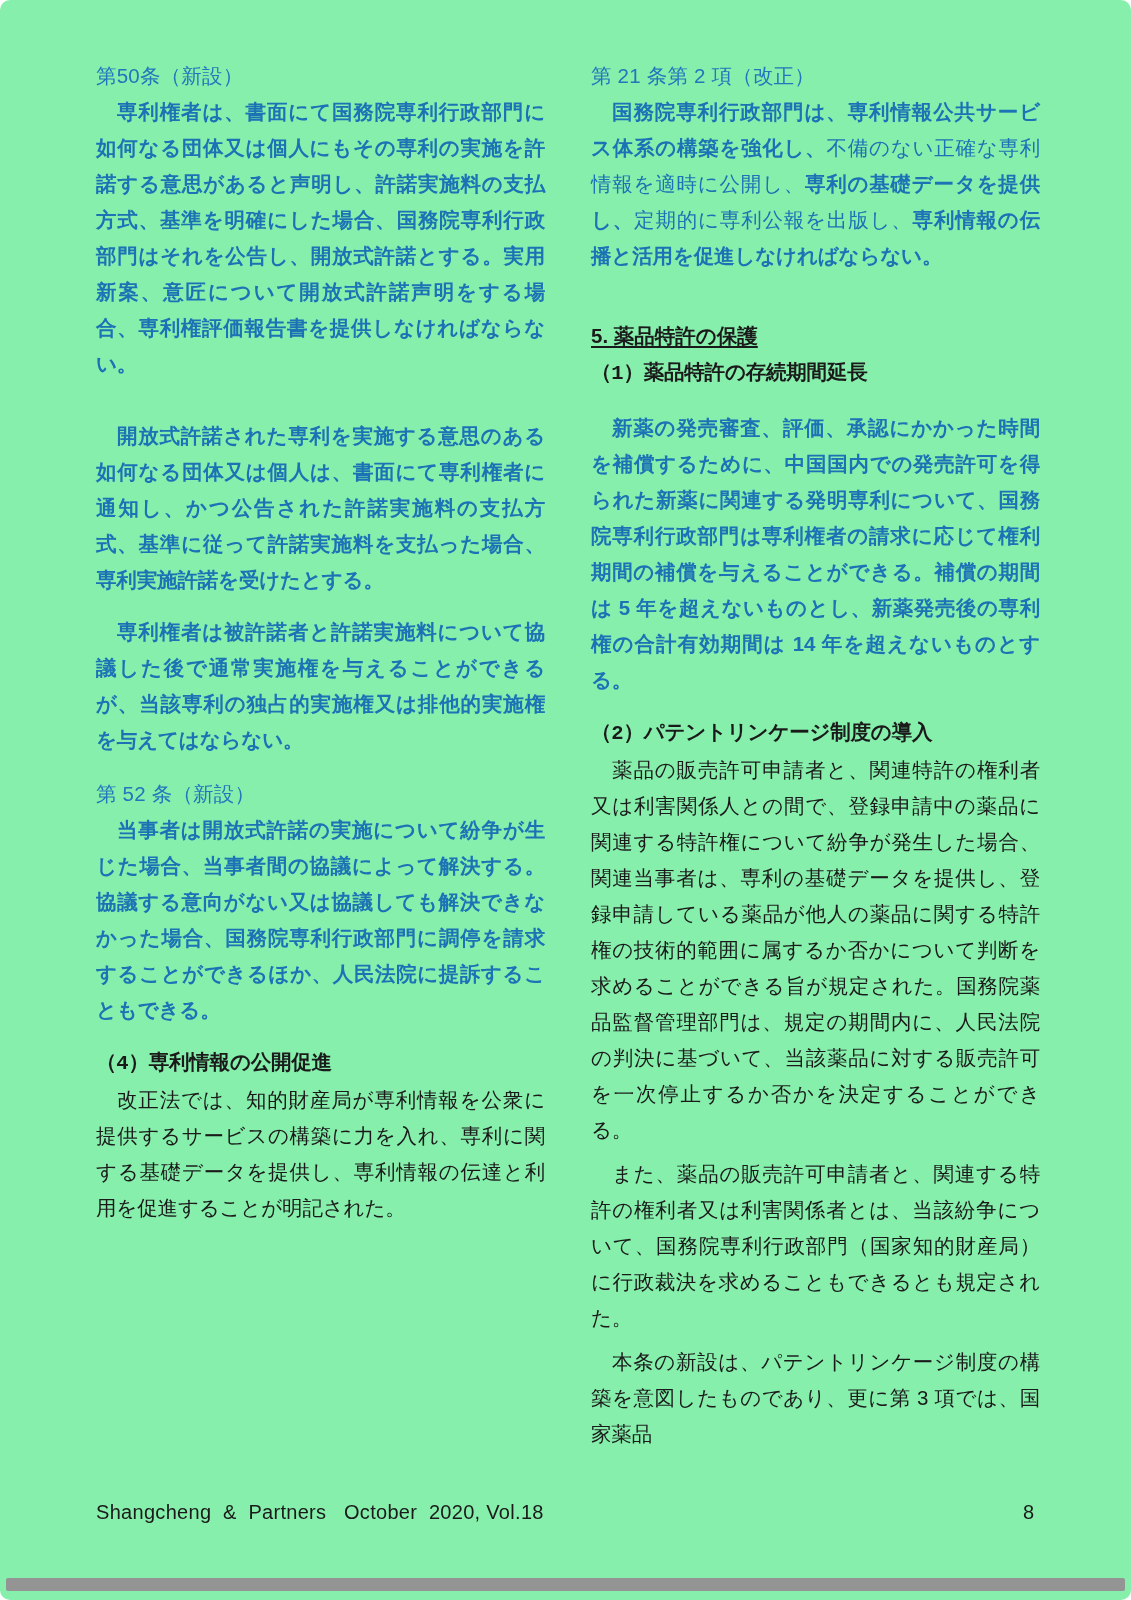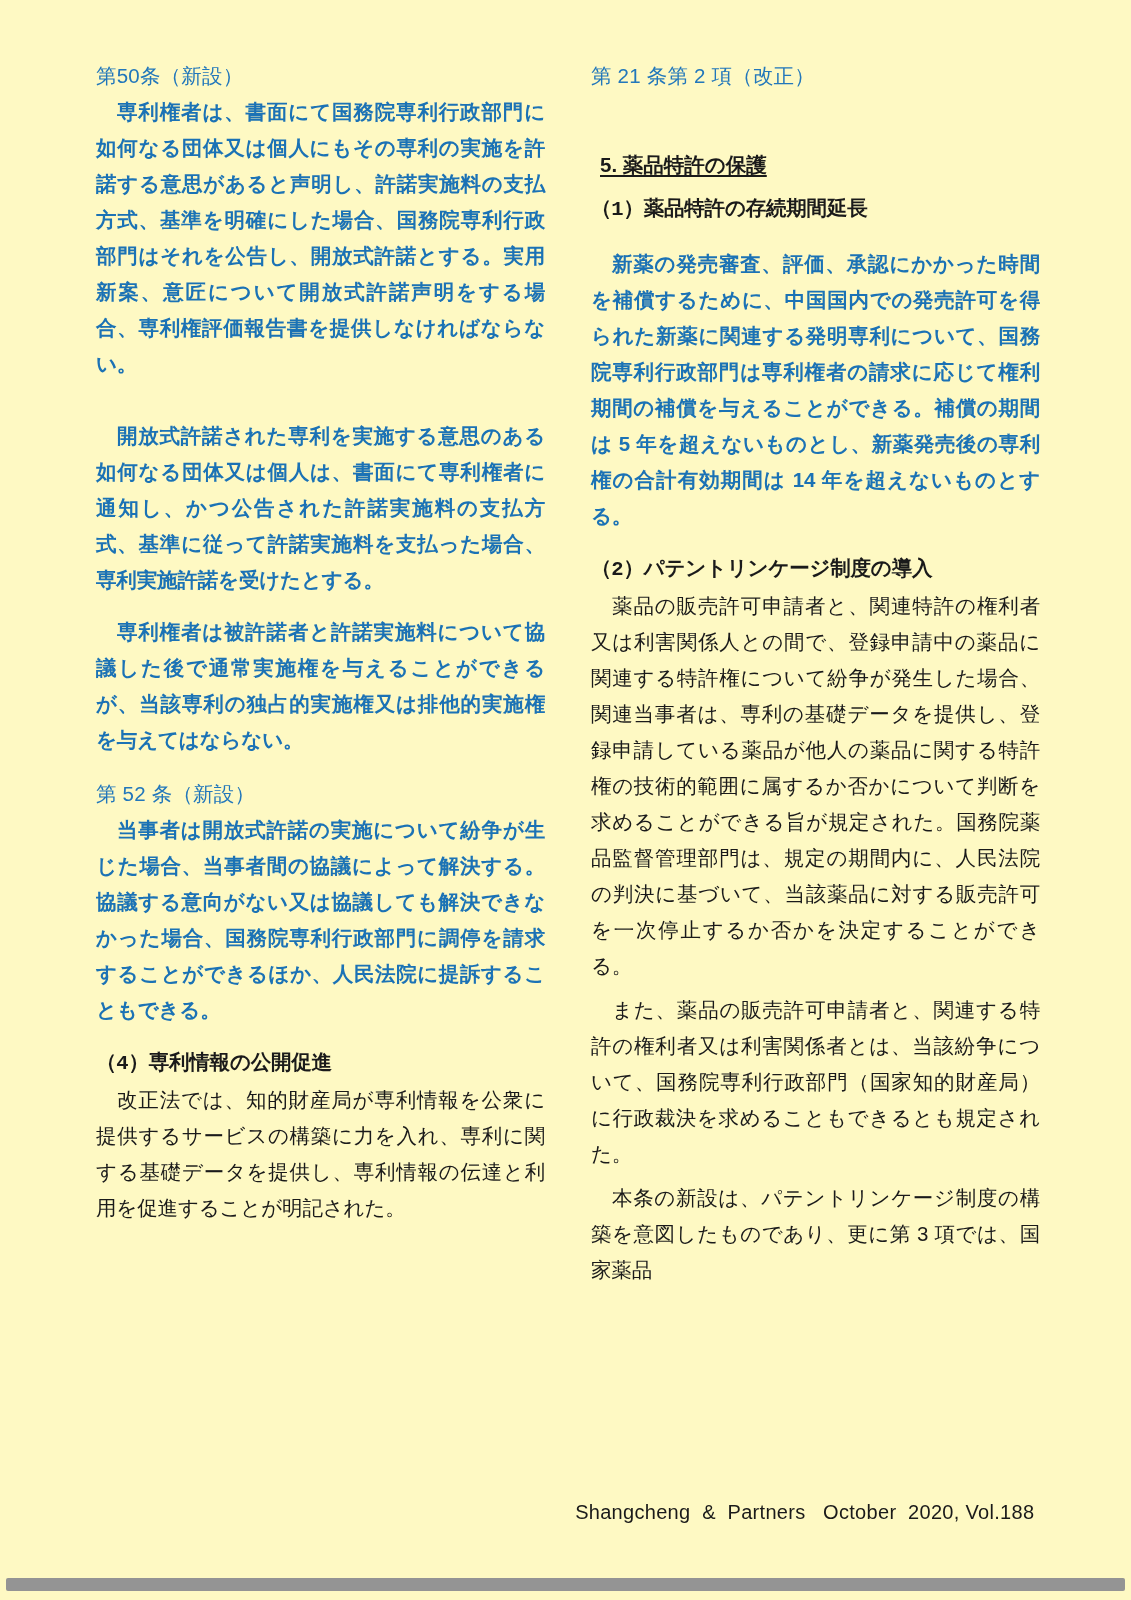--- a/index.html
+++ b/index.html
@@ -11,22 +11,23 @@
     width: 1131px;
     height: 1600px;
     position: relative;
     font-family: "Liberation Sans", "DejaVu Sans", sans-serif;
     -webkit-font-smoothing: antialiased;
   }
 
   .page {
     position: absolute;
     inset: 0;
-    background: #fef9c3;
+    background: #86efac;
     overflow: hidden;
+    border-radius: 10px;
   }
 
   
   .columns {
     position: absolute;
     left: 96px;
     top: 58px;
     width: 944px;
     height: 1400px;
     display: flex;
@@ -44,21 +45,21 @@
     line-height: 36px;
     margin: 0 0 0 0;
     letter-spacing: 0.2px;
     white-space: pre;
   }
   .sec-head {
     color: #1a1a1a;
     font-weight: bold;
     font-size: 20.5px;
     line-height: 36px;
-    margin: 9px;
+    margin: 0;
     text-decoration: underline;
     text-underline-offset: 3px;
     display: inline-block;
   }
   .sec-head-wrap { line-height: 36px; margin: 0; }
   .sub-head {
     color: #1a1a1a;
     font-weight: bold;
     font-size: 20.5px;
     line-height: 36px;
@@ -102,21 +103,21 @@
   .footer {
     position: absolute;
     left: 96px;
     top: 1495px;
     width: 944px;
     height: 34px;
     font-size: 20px;
     color: #1a1a1a;
     display: flex;
     align-items: center;
-    justify-content: flex-end;
+    justify-content: space-between;
     font-family: "Liberation Sans", "DejaVu Sans", sans-serif;
   }
   .footer-left { white-space: pre; letter-spacing: 0.3px; }
   .footer-right { padding-right: 6px; }
 
   .bottom-bar {
     position: absolute;
     left: 6px;
     top: 1578px;
     width: 1119px;
@@ -164,20 +165,21 @@
       <div class="sub-head">（4）専利情報の公開促進</div>
 
       <p class="para black">改正法では、知的財産局が専利情報を公衆に提供するサービスの構築に力を入れ、専利に関する基礎データを提供し、専利情報の伝達と利用を促進することが明記された。</p>
 
     </div>
 
     <div class="col">
 
       <div class="art-head">第 21 条第 2 項（改正）</div>
 
+      <p class="para blue"><span class="u">国務院専利行政部門は、専利情報公共サービス体系の構築を強化し、</span><span class="nu">不備のない正確な専利情報を適時に公開し、</span><span class="u">専利の基礎データを提供し、</span><span class="nu">定期的に専利公報を出版し、</span><span class="u">専利情報の伝播と活用を促進しなければならない。</span></p>
 
       <div class="gap-xl"></div>
 
       <div class="sec-head-wrap"><span class="sec-head">5. 薬品特許の保護</span></div>
 
       <div class="sub-head">（1）薬品特許の存続期間延長</div>
 
 
       <div class="gap-m"></div>
 

